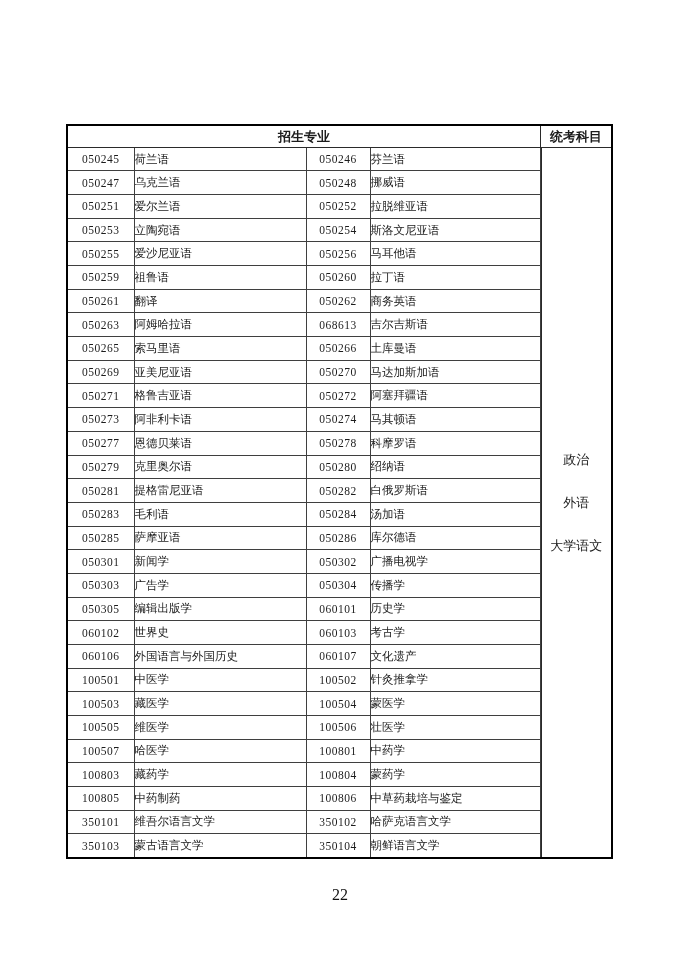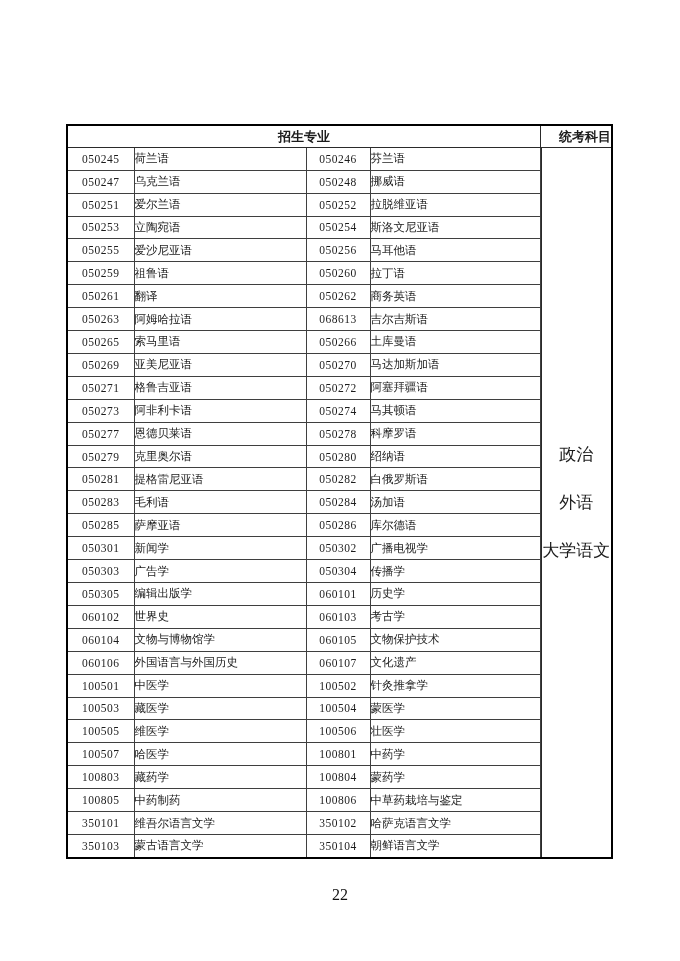--- a/index.html
+++ b/index.html
@@ -30,21 +30,21 @@
     font-size: 13px;
     line-height: 21px;
   }
   .majors-header {
     width: 472px; flex: 0 0 472px;
     text-align: center;
   }
   .subjects-header {
     flex: 1;
     border-left: 1px solid #2a2a2a;
-    text-align: right;
+    text-align: center;
   }
   .body-row { display: flex; flex: 1; min-height: 0; }
 
   table.majors {
     width: 472px; flex: 0 0 472px;
     height: 100%;
     border-collapse: collapse;
     table-layout: fixed;
   }
   table.majors td {
@@ -61,21 +61,21 @@
   td.name { padding-left: 10px; }
 
   .subjects-cell {
     flex: 1;
     border-left: 1px solid #2a2a2a;
     display: flex;
     flex-direction: column;
     justify-content: center;
     align-items: center;
     gap: 25px;
-    font-size: 17px;
+    font-size: 13px;
   }
 
   .page-number {
     position: absolute;
     left: 0; right: 0;
     top: 886px;
     text-align: center;
     font-size: 16px;
     color: #111;
   }
@@ -221,26 +221,20 @@
     <td class="code">060101</td>
     <td class="name">历史学</td>
   </tr>
             <tr>
     <td class="code">060102</td>
     <td class="name">世界史</td>
     <td class="code">060103</td>
     <td class="name">考古学</td>
   </tr>
             <tr>
-    <td class="code">060104</td>
-    <td class="name">文物与博物馆学</td>
-    <td class="code">060105</td>
-    <td class="name">文物保护技术</td>
-  </tr>
-            <tr>
     <td class="code">060106</td>
     <td class="name">外国语言与外国历史</td>
     <td class="code">060107</td>
     <td class="name">文化遗产</td>
   </tr>
             <tr>
     <td class="code">100501</td>
     <td class="name">中医学</td>
     <td class="code">100502</td>
     <td class="name">针灸推拿学</td>

